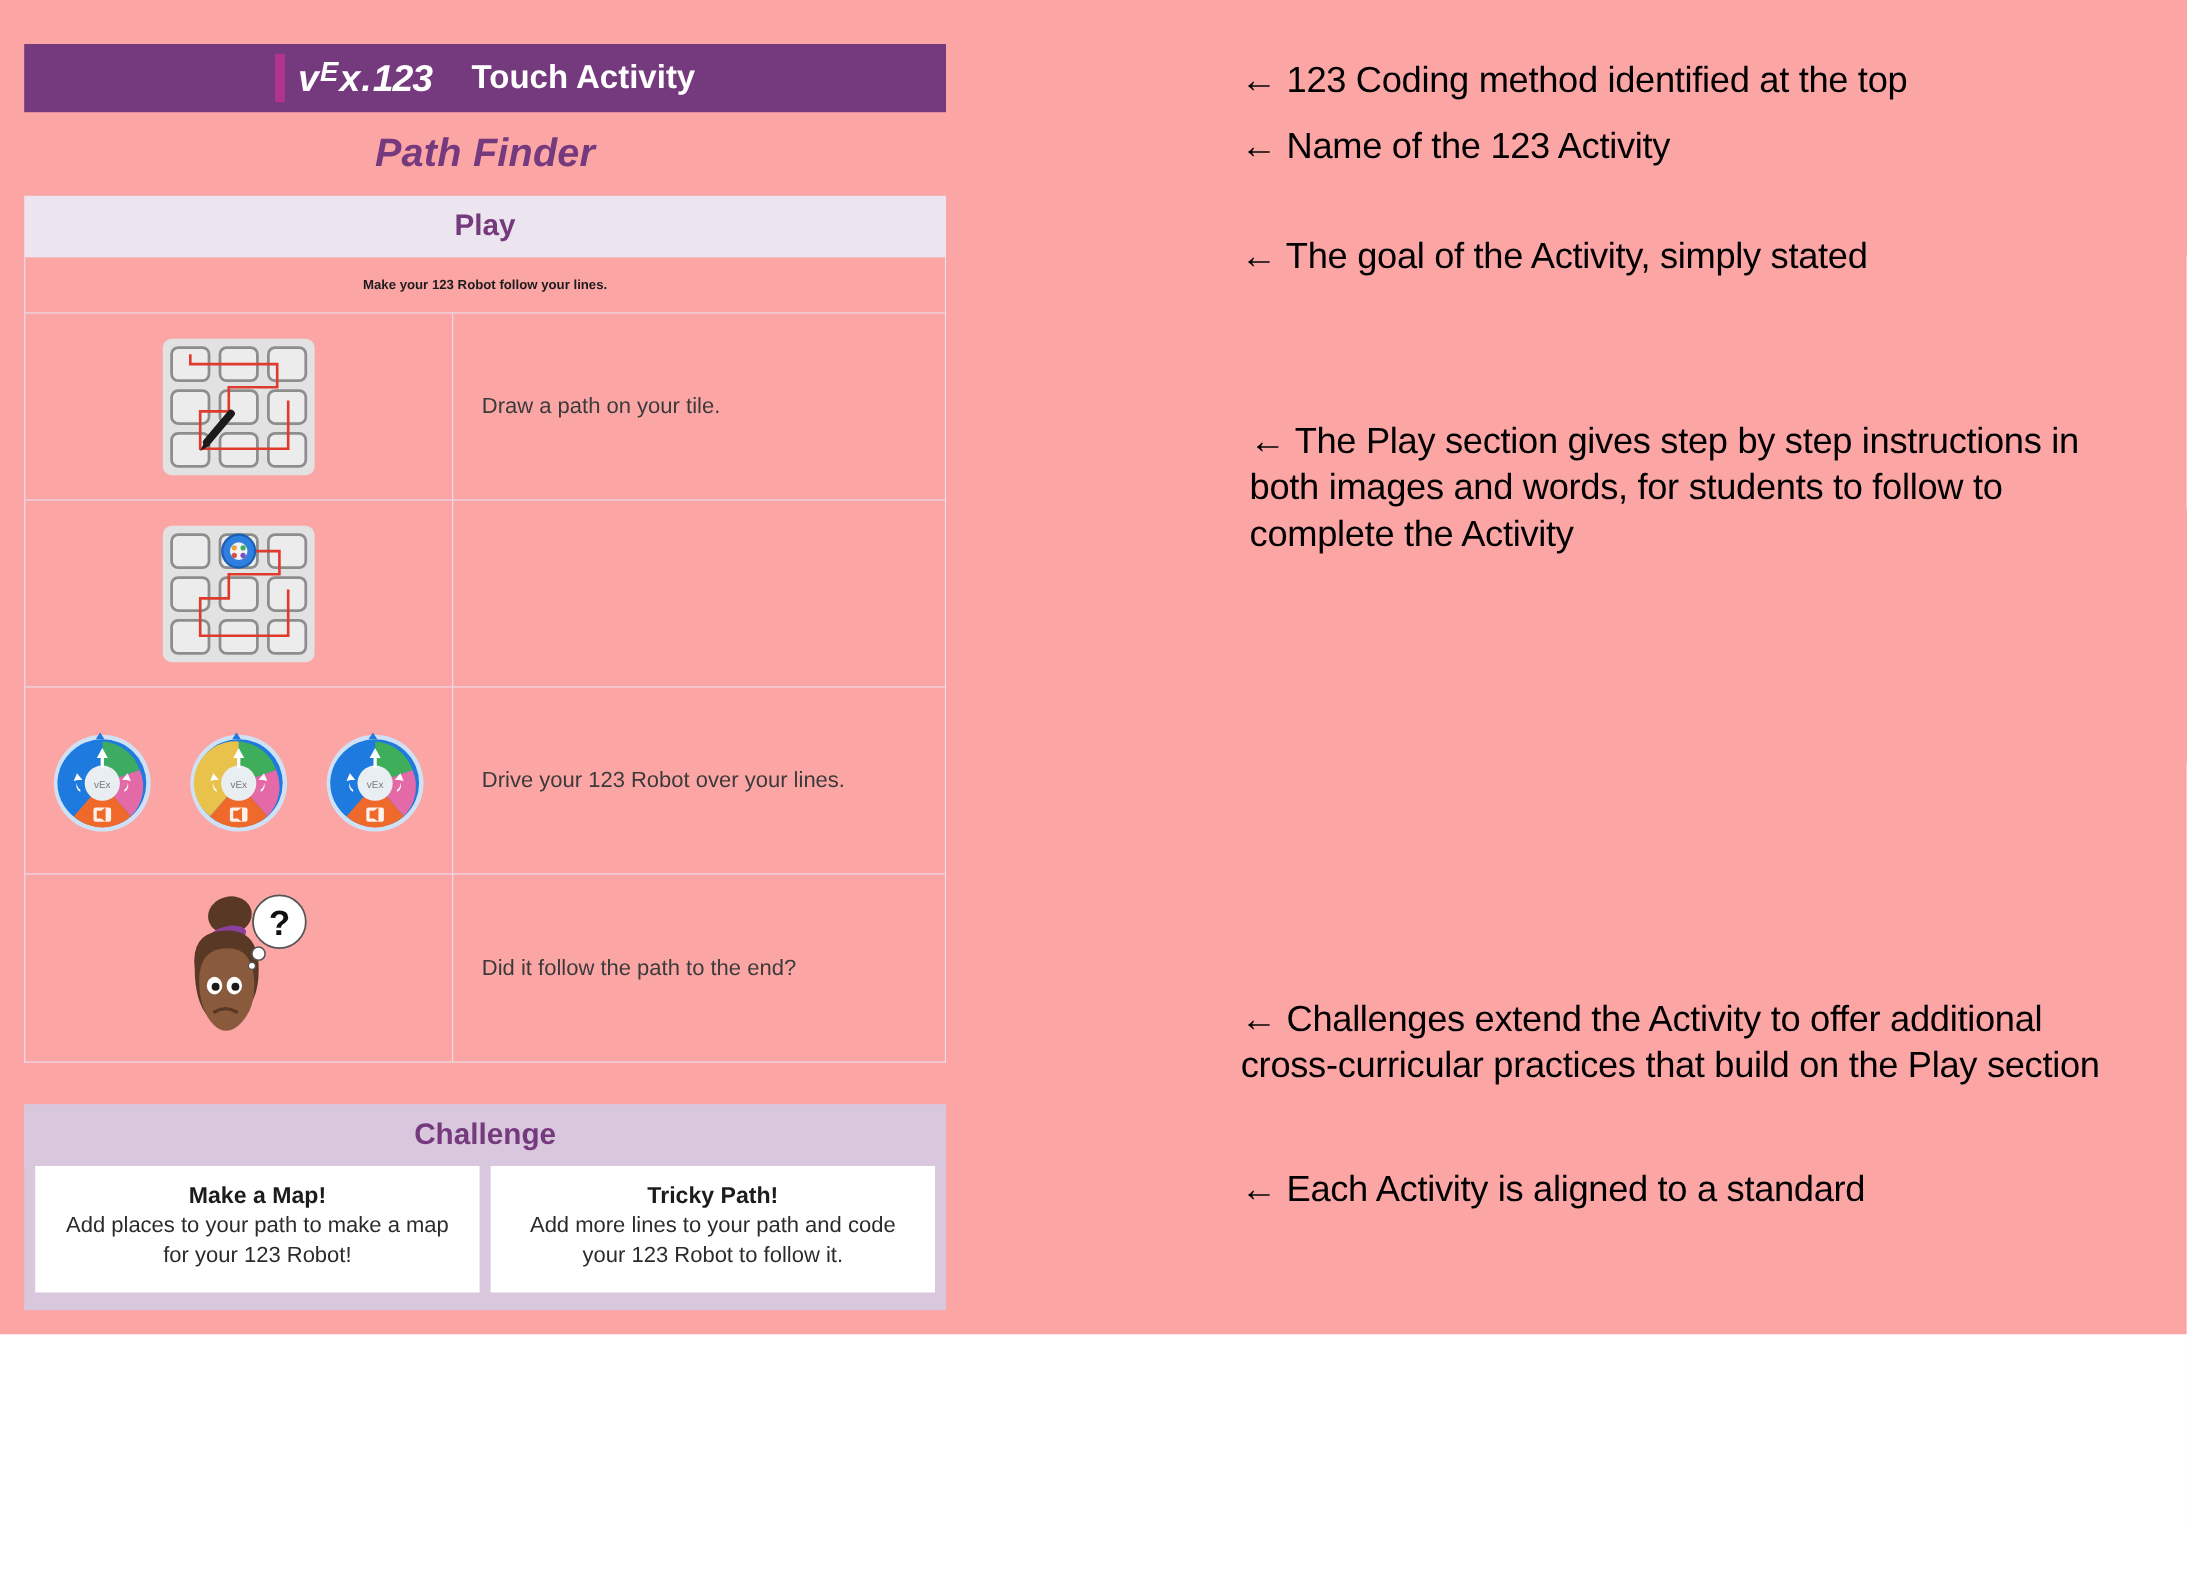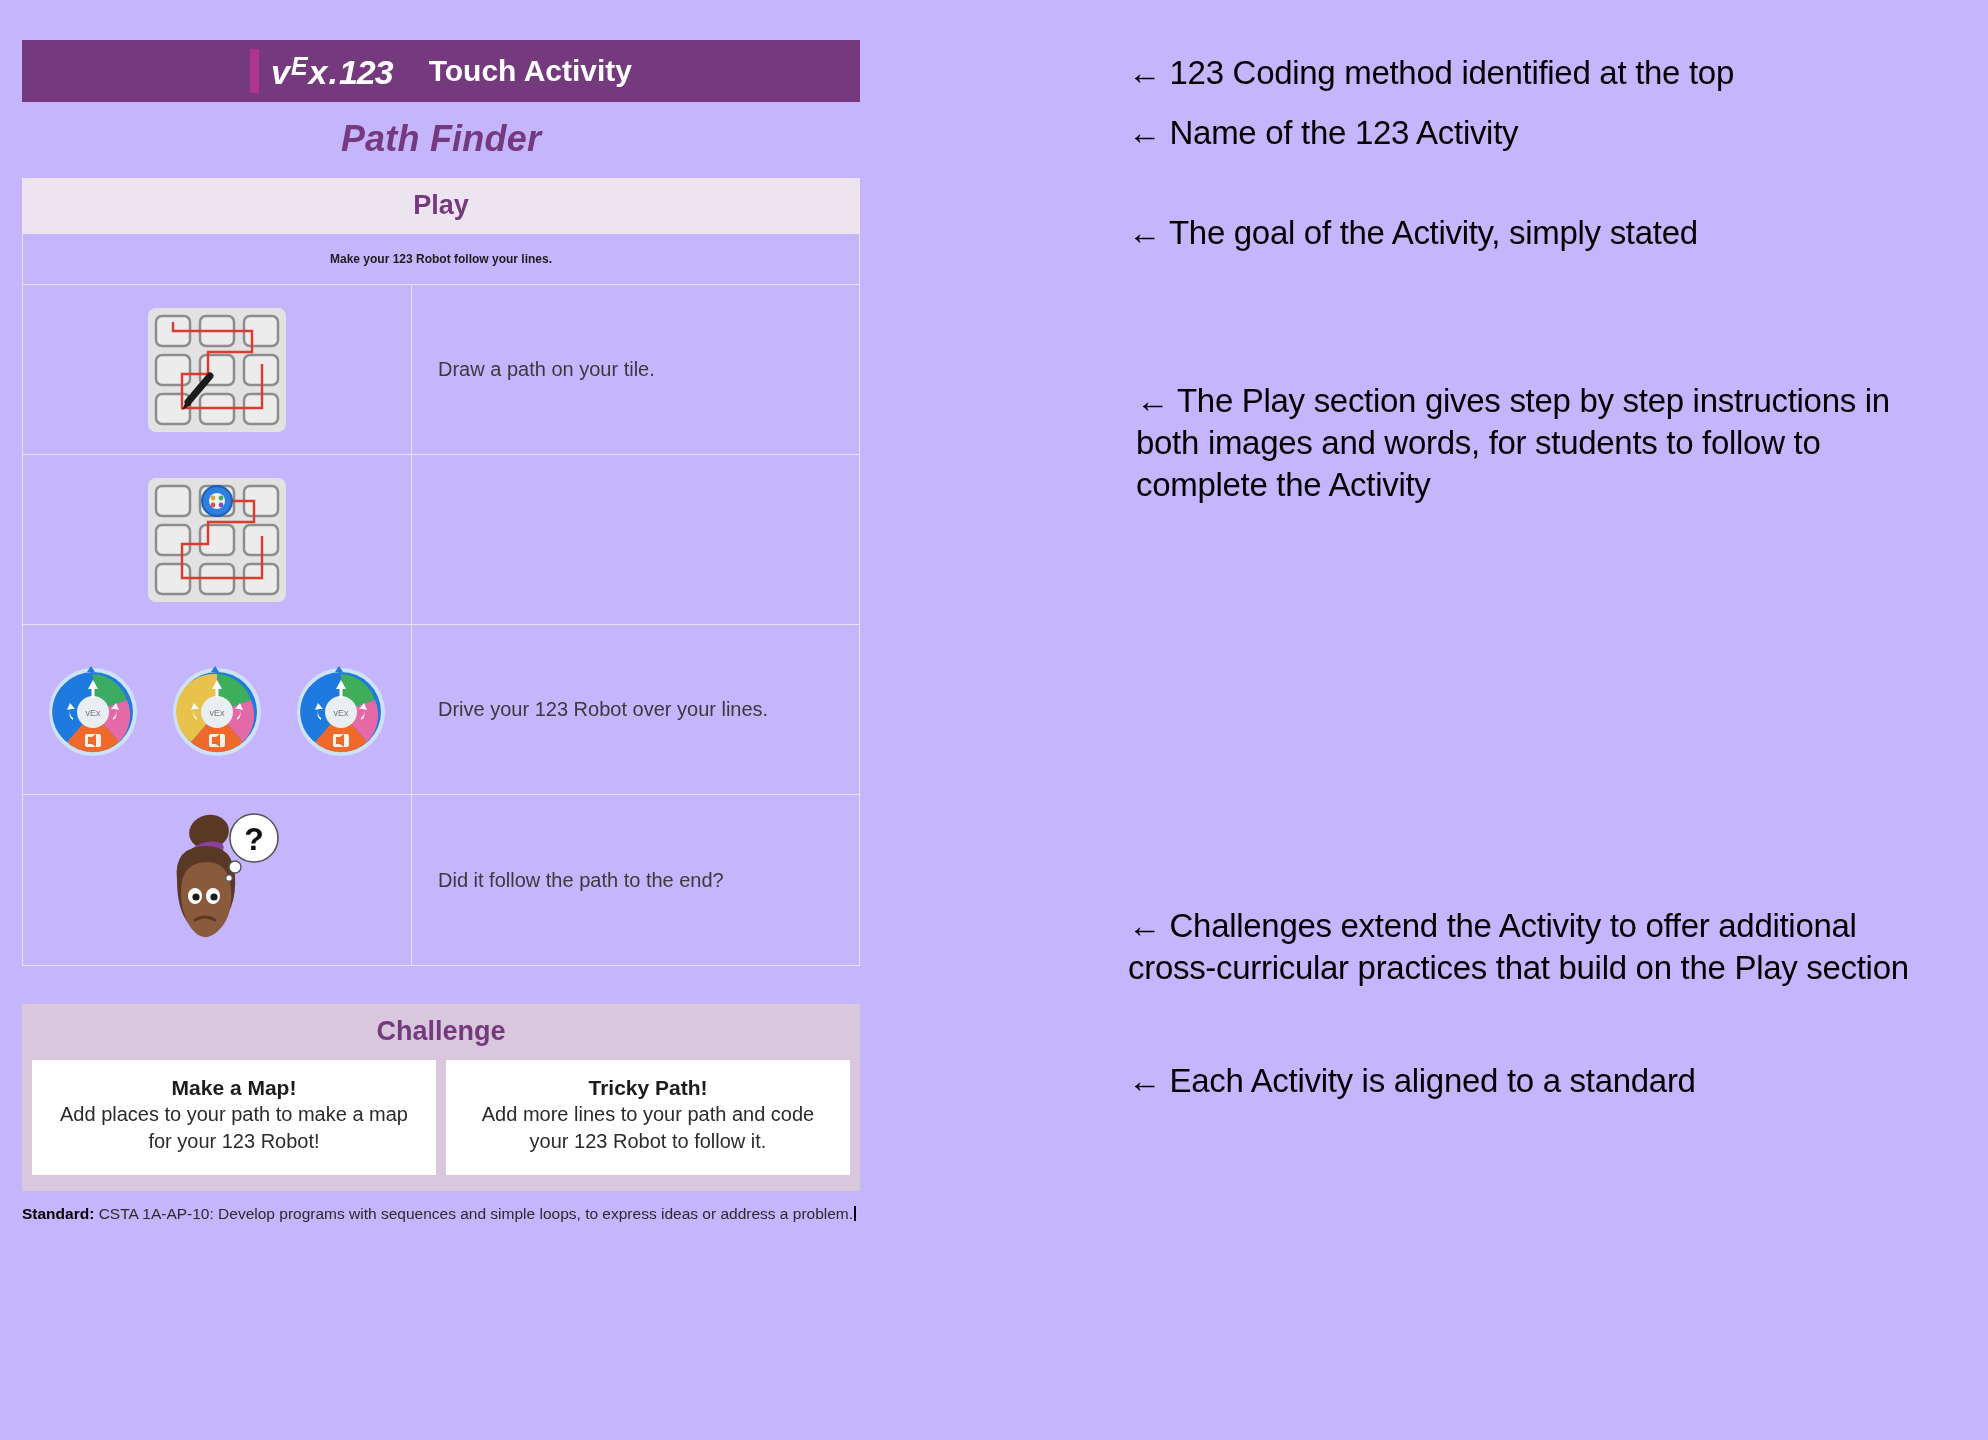--- a/index.html
+++ b/index.html
@@ -3,21 +3,21 @@
 <meta charset="utf-8">
 <style>
   * { box-sizing: border-box; }
   html, body {
     margin: 0; padding: 0;
     width: 1988px; height: 1440px;
     background: #ffffff;
     font-family: "Liberation Sans", sans-serif;
     overflow: hidden;
   }
-  .page { position: relative; width: 1988px; height: 1440px; background:#c4b5fd; }
+  .page { position: relative; width: 1988px; height: 1213px; background:#fca5a5; }
 
   
   .sheet {
     position: absolute;
     left: 22px; top: 40px;
     width: 838px;
   }
 
   .vex-header {
     background: #75397d;
@@ -307,22 +307,20 @@
           <div class="ch-title">Make a Map!</div>
           <div class="ch-body">Add places to your path to make a map for your 123 Robot!</div>
         </div>
         <div class="ch-card">
           <div class="ch-title">Tricky Path!</div>
           <div class="ch-body">Add more lines to your path and code your 123 Robot to follow it.</div>
         </div>
       </div>
     </div>
 
-    <div class="standard"><b>Standard:</b>
-      <span>CSTA 1A-AP-10: Develop programs with sequences and simple loops, to express ideas or address a problem.</span><span class="caret"></span></div>
 
   </div>
 
   <div class="ann ann-1">← 123 Coding method identified at the top</div>
   <div class="ann ann-2">← Name of the 123 Activity</div>
   <div class="ann ann-3">← The goal of the Activity, simply stated</div>
   <div class="ann ann-4">←  The Play section gives step by step instructions in both images and words, for students to follow to complete the Activity</div>
   <div class="ann ann-5">← Challenges extend the Activity to offer additional cross-curricular practices that build on the Play section</div>
   <div class="ann ann-6">← Each Activity is aligned to a standard</div>
 

